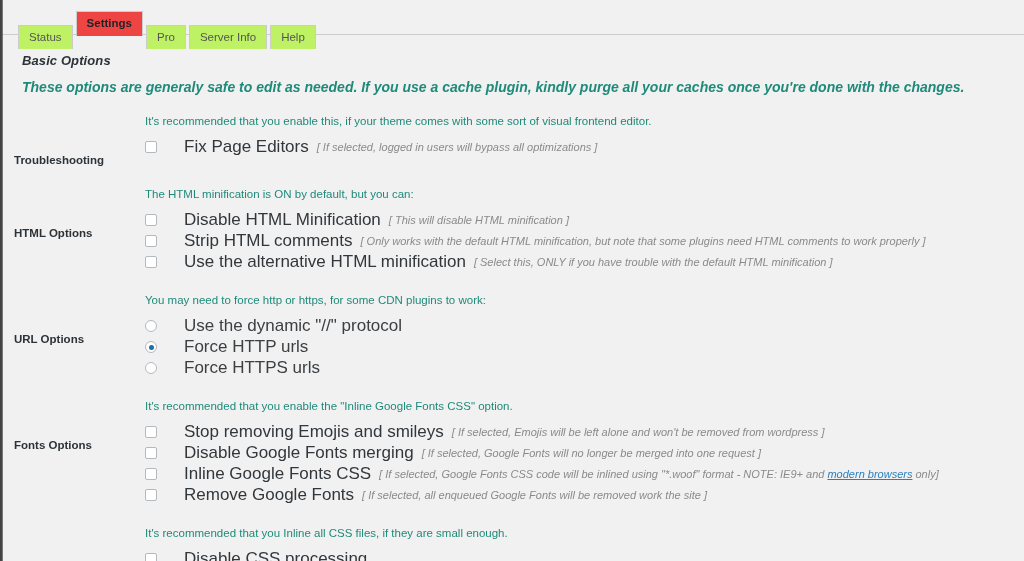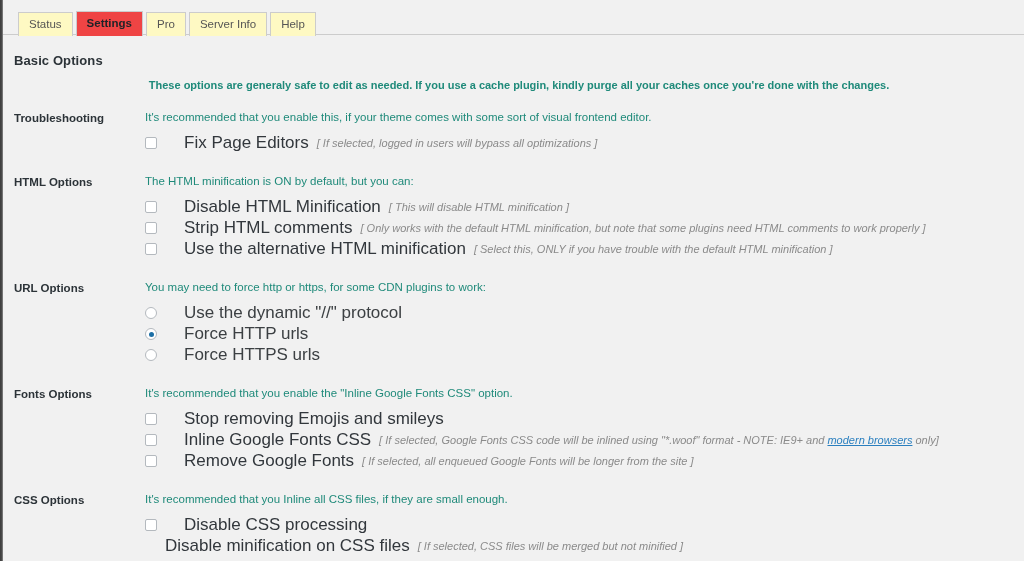--- a/index.html
+++ b/index.html
@@ -35,74 +35,75 @@
   .tabs {
     display: flex;
     align-items: flex-end;
     height: 35px;
     gap: 3px;
   }
   .tab {
     font-size: 11.5px;
     line-height: 1;
     padding: 6px 10px 6px;
-    background: #fef9c3;
+    background: #bef264;
     border: 1px solid #ccc;
     border-bottom: none;
     color: #555;
     position: relative;
-    top: 1px;
+    top: 14px;
     white-space: nowrap;
     cursor: pointer;
   }
   .tab.active {
     background: #ef4444;
     color: #1d2327;
     font-weight: bold;
     border-color: #ccc;
     padding-bottom: 7px;
     top: 1px;
     z-index: 5;
   }
 
   
   .page-head {
-    padding: 18px 0 0 14px;
+    padding: 18px 0 0 22px;
+    font-style: italic;
   }
   .page-title {
     font-size: 13px;
     font-weight: bold;
     color: #2c3338;
     margin: 0 0 11px 0;
     letter-spacing: .1px;
   }
   .page-desc {
-    font-size: 11px;
+    font-size: 14px;
     font-weight: bold;
     color: #1f8a7a;
     margin: 0;
-    text-align: center;
   }
 
   
   .sections { margin-top: 19px; }
   .section {
     display: flex;
     align-items: flex-start;
     padding: 0 0 0 14px;
     margin-bottom: 20px;
   }
   .section-label {
     width: 131px;
     flex: 0 0 131px;
     font-size: 11.5px;
     font-weight: bold;
     color: #2c3338;
     padding-top: 1px;
     line-height: 14px;
+    margin-top: 38px;
   }
   .section-body { flex: 1 1 auto; }
   .section-note {
     font-size: 11.5px;
     font-weight: normal;
     color: #1f8a7a;
     margin: 0 0 9px 0;
     line-height: 14px;
   }
   .opt-list { display: block; }
@@ -242,30 +243,36 @@
       </div>
     </div>
     <div class="section">
       <div class="section-label">Fonts Options</div>
       <div class="section-body">
         <div class="section-note">It's recommended that you enable the "Inline Google Fonts CSS" option.</div>
         <div class="opt-list">
           <div class="opt-row">
             <span class="cbox"></span>
             <span class="opt-label">Stop removing Emojis and smileys</span>
+            <span class="opt-hint">[ If selected, Emojis will be left alone and won't be removed from wordpress ]</span>
+          </div>
+          <div class="opt-row">
+            <span class="cbox"></span>
+            <span class="opt-label">Disable Google Fonts merging</span>
+            <span class="opt-hint">[ If selected, Google Fonts will no longer be merged into one request ]</span>
           </div>
           <div class="opt-row">
             <span class="cbox"></span>
             <span class="opt-label">Inline Google Fonts CSS</span>
             <span class="opt-hint">[ If selected, Google Fonts CSS code will be inlined using "*.woof" format - NOTE: IE9+ and <a href="#">modern browsers</a> only]</span>
           </div>
           <div class="opt-row">
             <span class="cbox"></span>
             <span class="opt-label">Remove Google Fonts</span>
-            <span class="opt-hint">[ If selected, all enqueued Google Fonts will be longer from the site ]</span>
+            <span class="opt-hint">[ If selected, all enqueued Google Fonts will be removed work the site ]</span>
           </div>
         </div>
       </div>
     </div>
     <div class="section">
       <div class="section-label">CSS Options</div>
       <div class="section-body">
         <div class="section-note">It's recommended that you Inline all CSS files, if they are small enough.</div>
         <div class="opt-list">
           <div class="opt-row">

